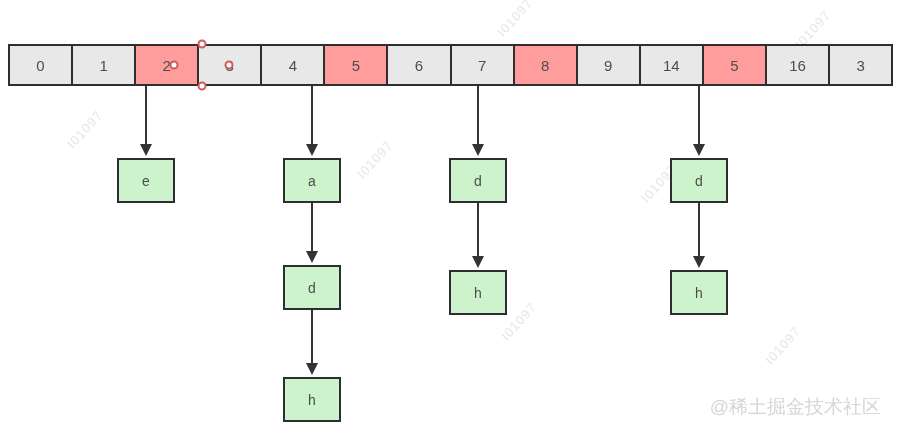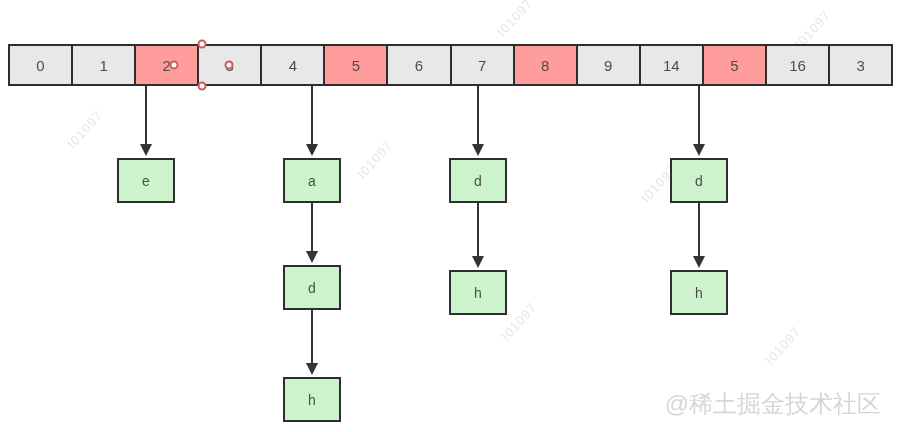--- a/index.html
+++ b/index.html
@@ -58,21 +58,21 @@
     content:'';position:absolute;left:50%;top:0;bottom:9px;width:2px;
     margin-left:-1px;background:#333;
   }
   .varrow::after{
     content:'';position:absolute;left:50%;bottom:0;margin-left:-6px;
     border-left:6px solid transparent;border-right:6px solid transparent;
     border-top:12px solid #333;
   }
   .footer-wm{
     position:absolute;right:20px;bottom:12px;color:var(--footer-wm);
-    font-size:24px;z-index:3;user-select:none;
+    font-size:19px;z-index:3;user-select:none;
   }
 </style>
 </head>
 <body>
 
 <div id="canvas">
 
   <span class="wm" style="left:492px;top:10px;">I01097</span>
   <span class="wm" style="left:790px;top:22px;">I01097</span>
   <span class="wm" style="left:62px;top:122px;">I01097</span>

